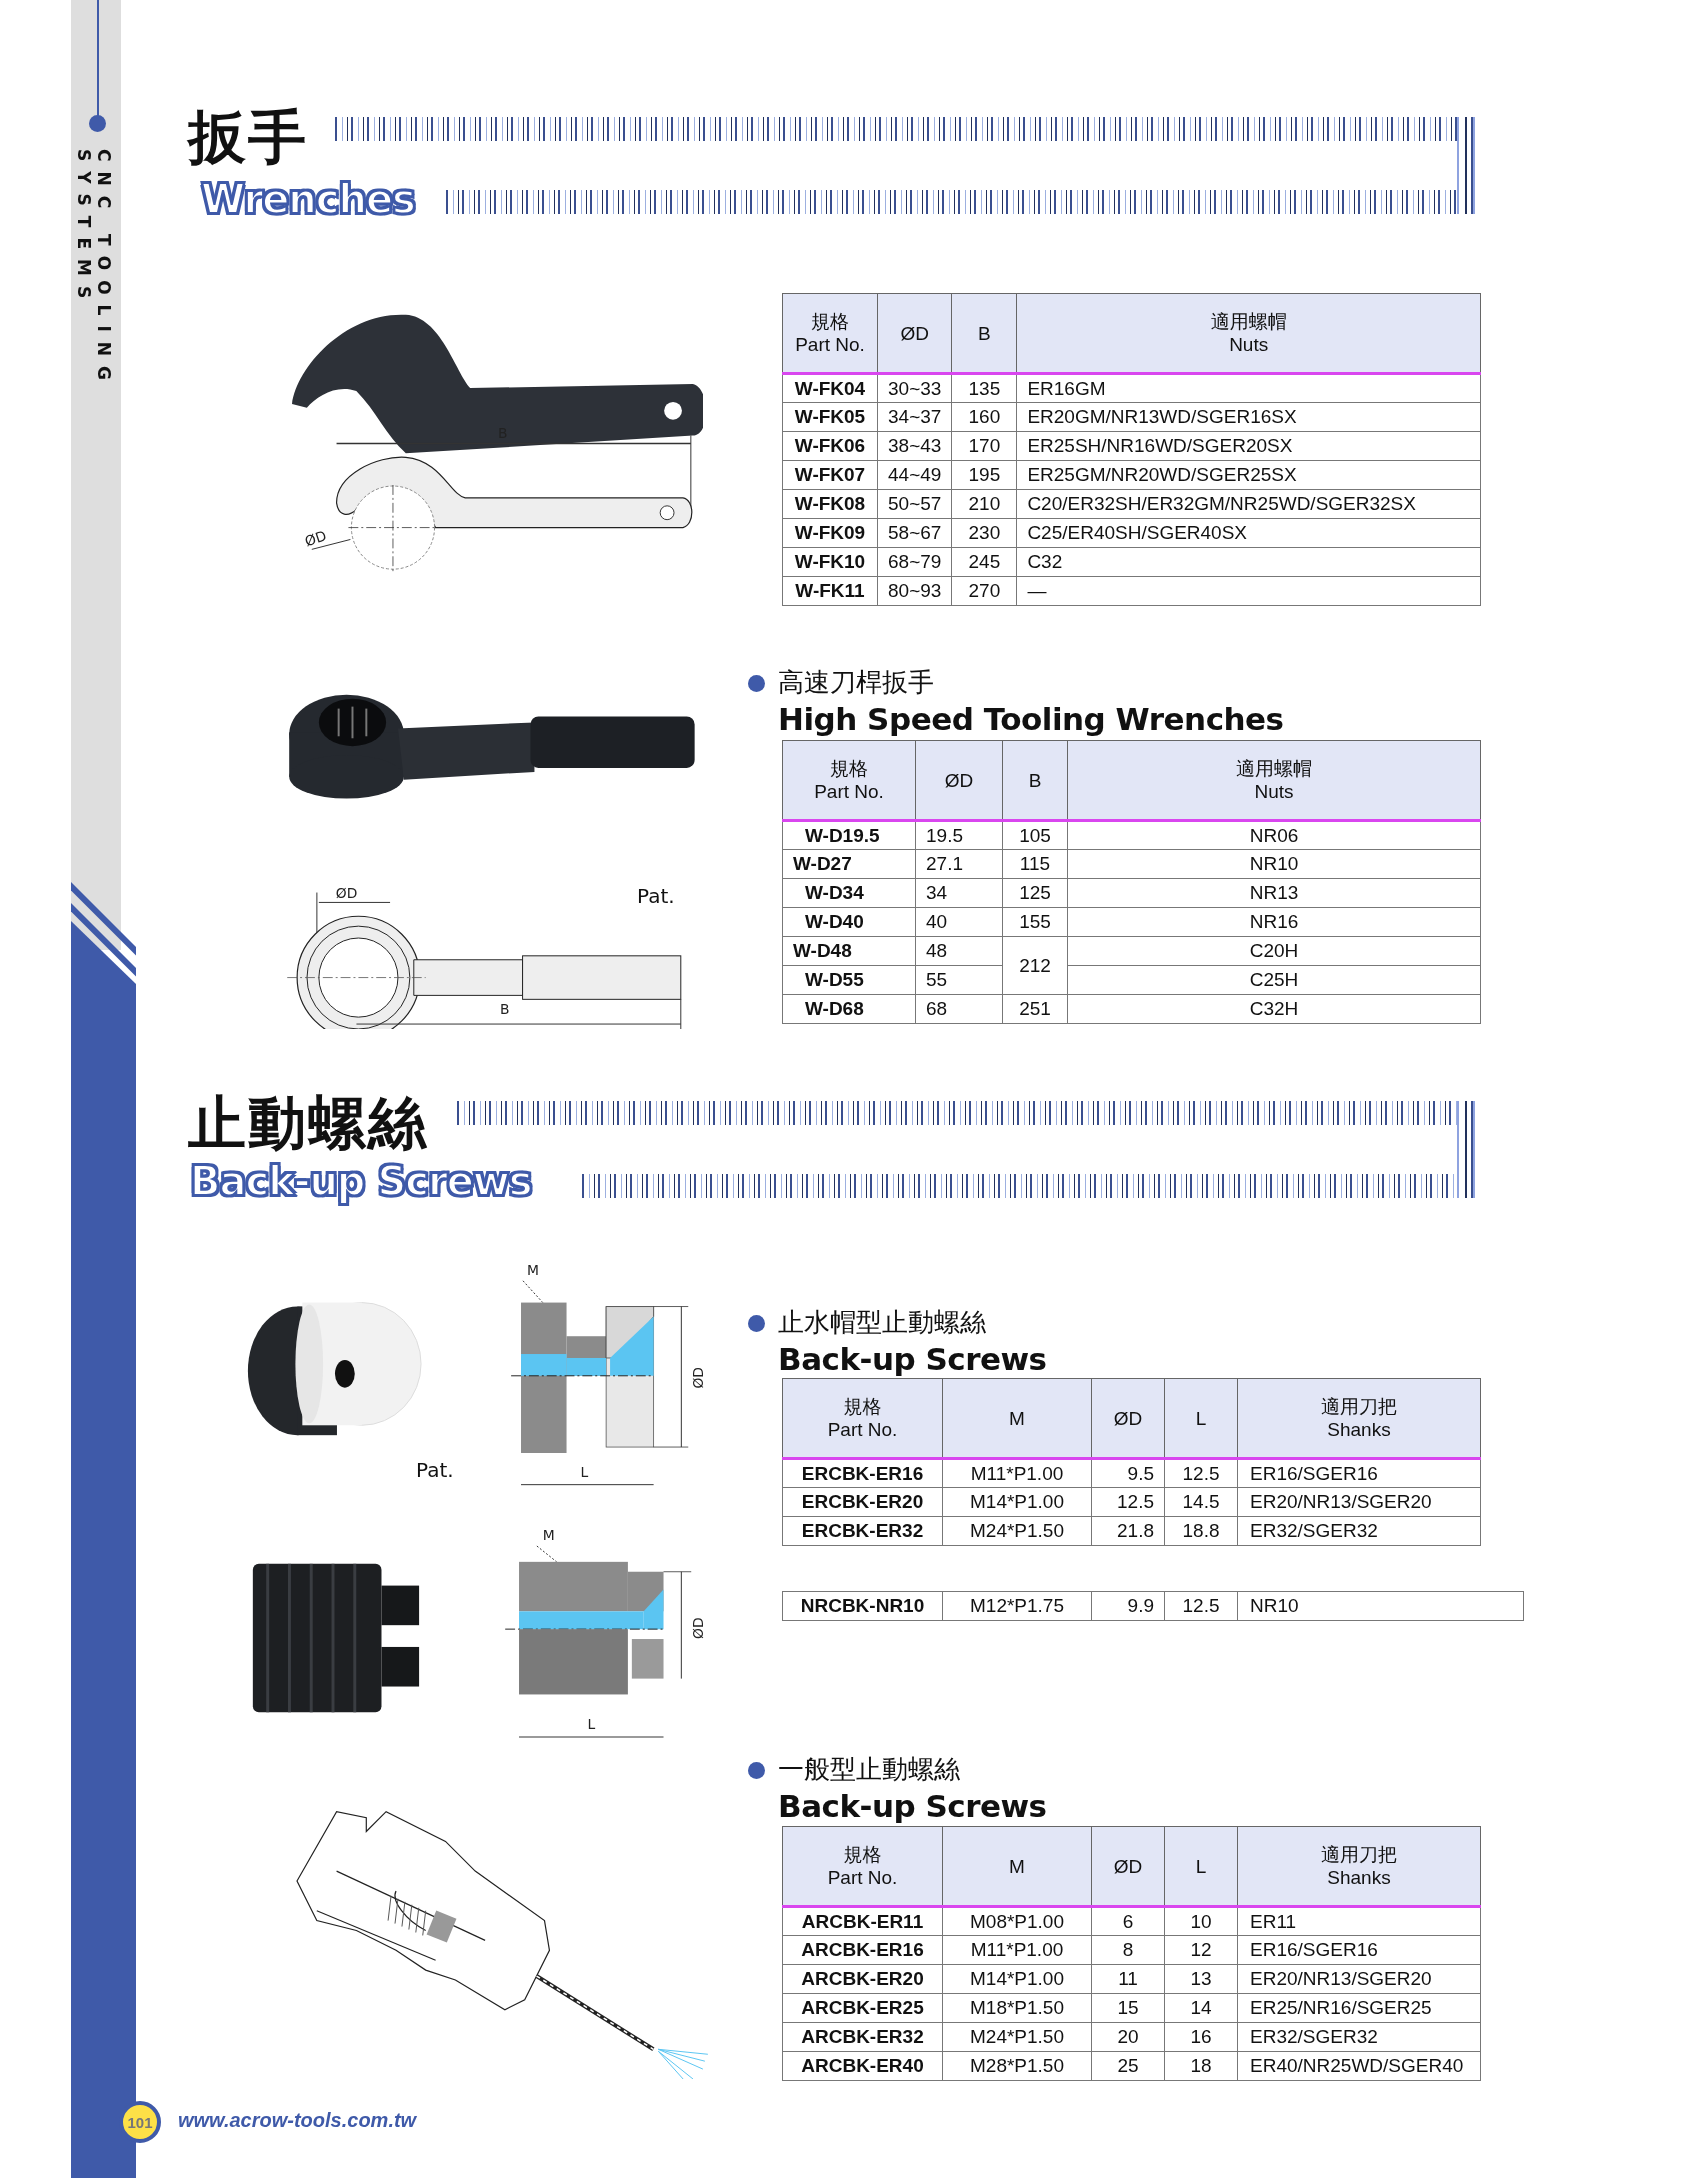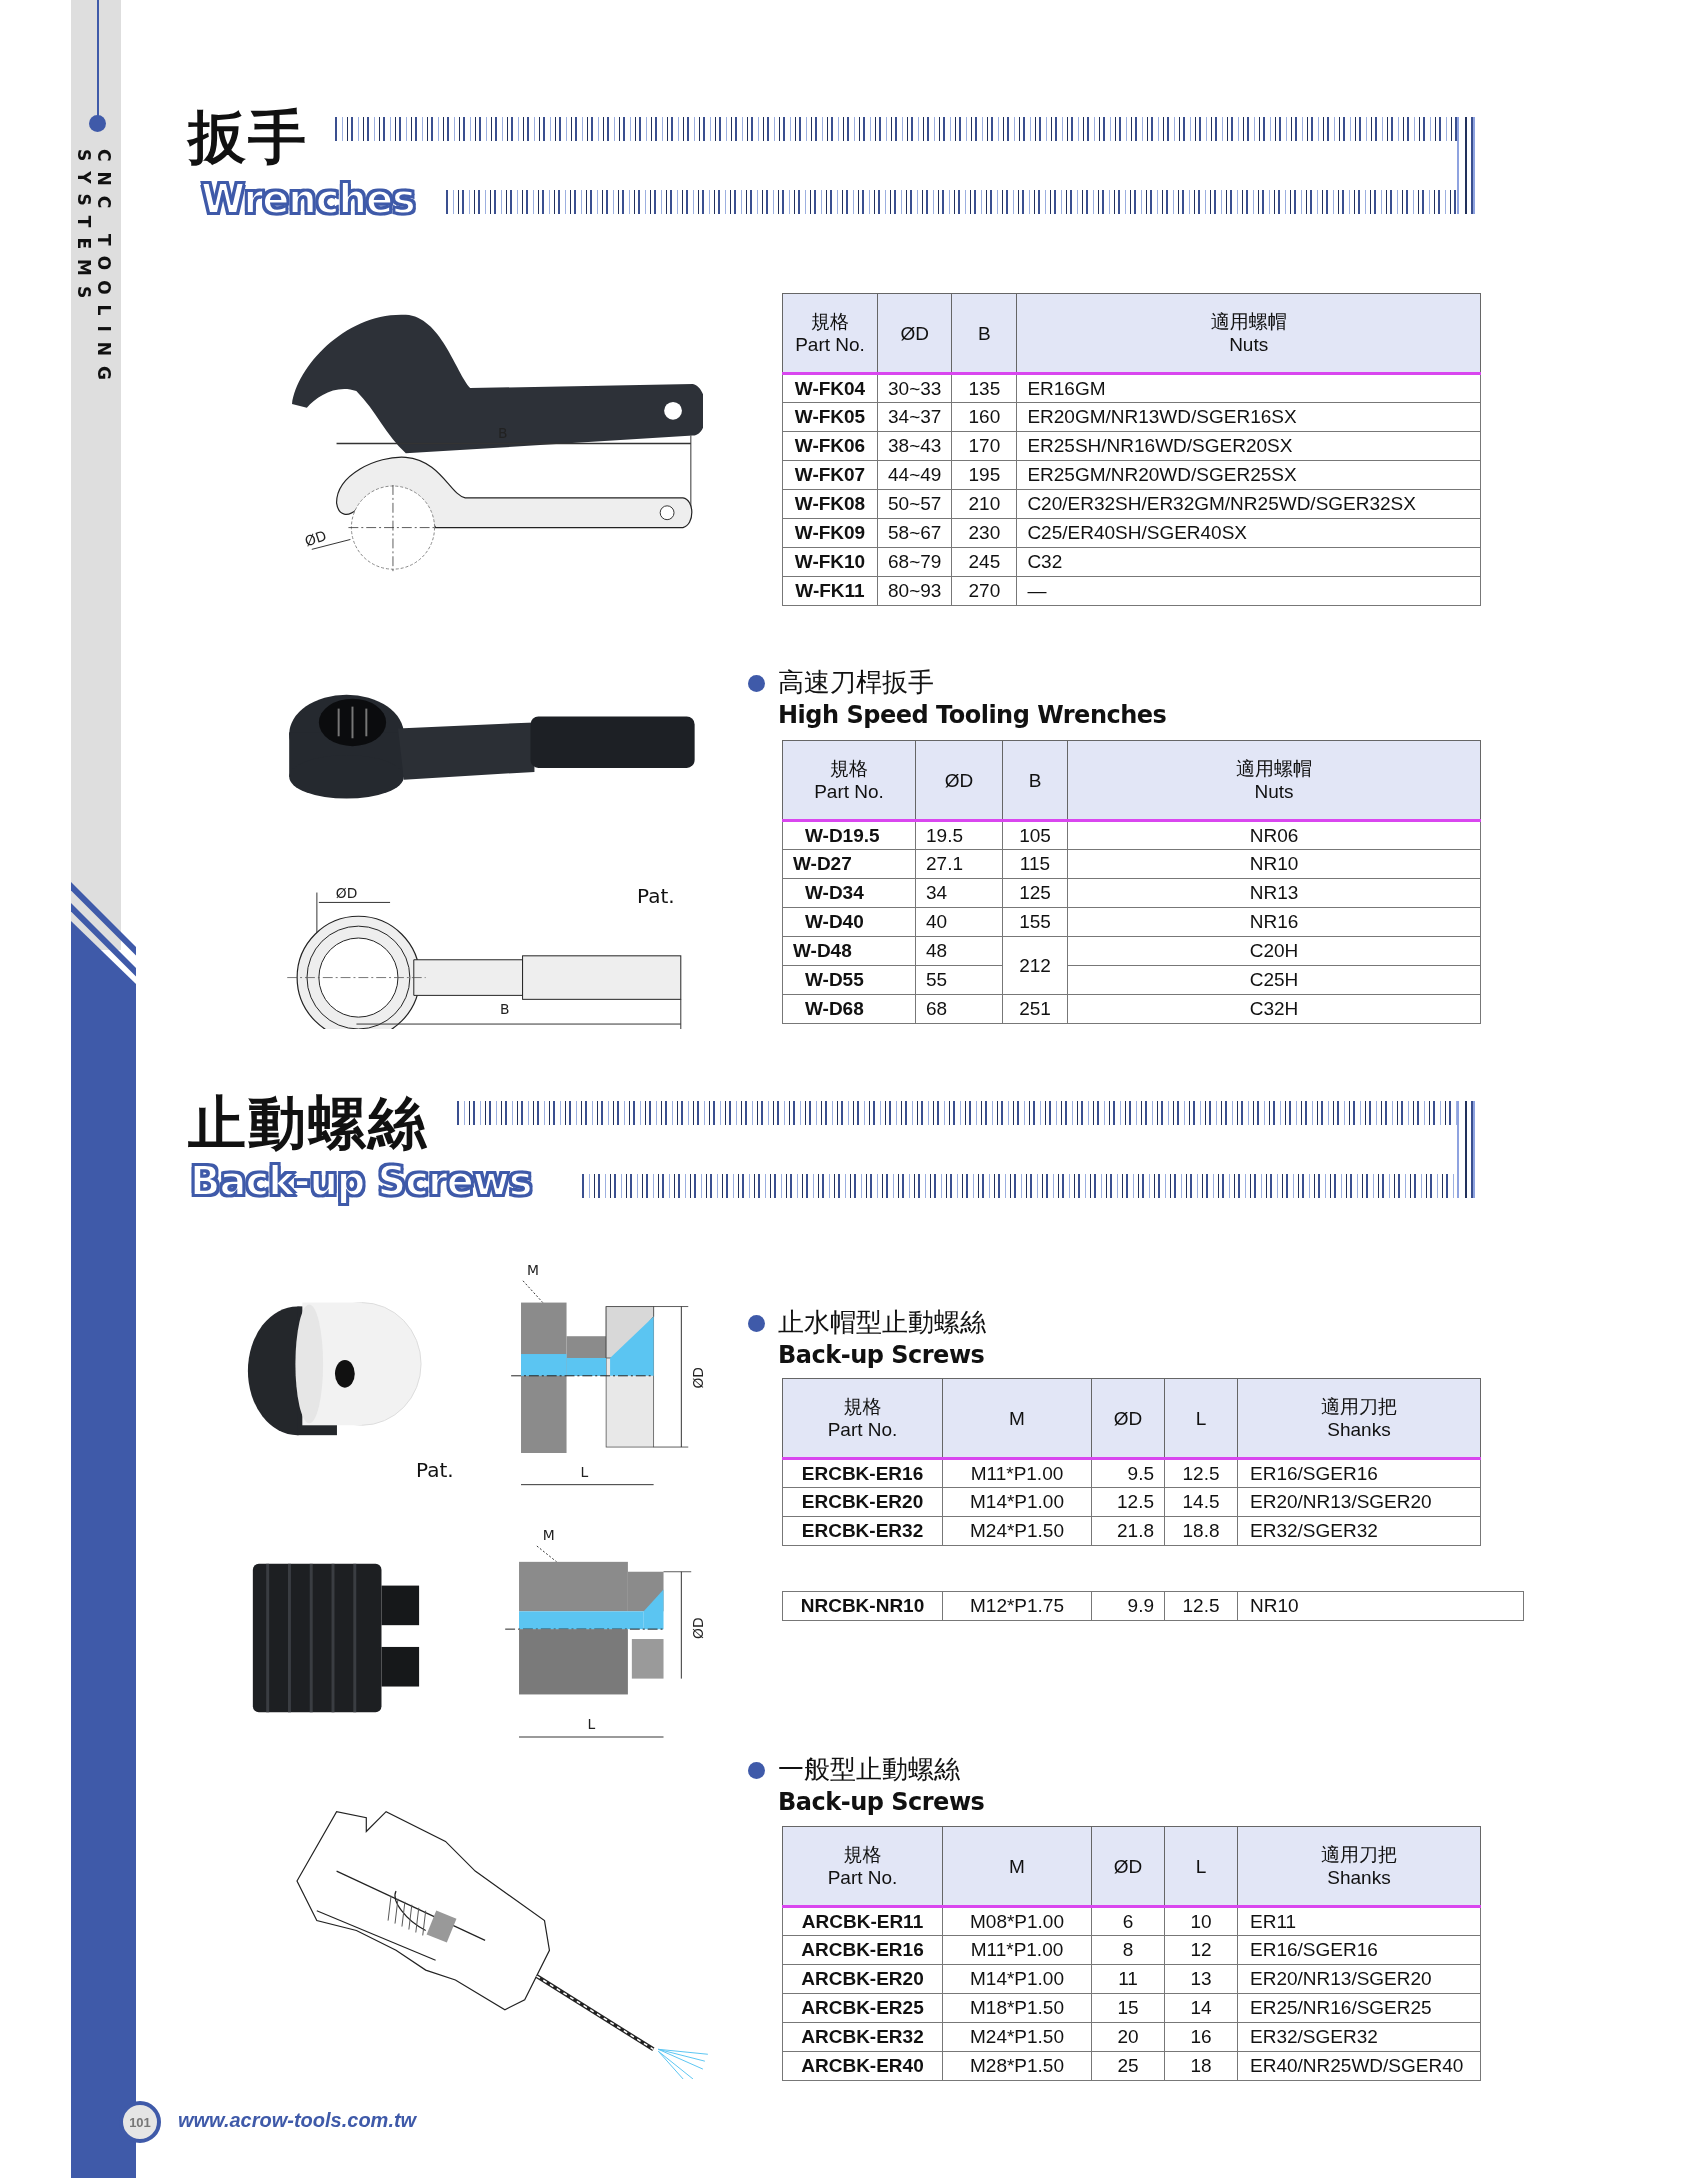--- a/index.html
+++ b/index.html
@@ -24,41 +24,41 @@
     -webkit-text-stroke: 2px #3f5aa9; text-shadow: 2px 2px 0 #3f5aa9, -2px -2px 0 #3f5aa9, 2px -2px 0 #3f5aa9, -2px 2px 0 #3f5aa9; }
   .barcode { position: absolute; height: 24px;
     background: repeating-linear-gradient(90deg, #3a4f8f 0 2px, #fff 2px 7px, #9db0e0 7px 8px, #fff 8px 12px, #22315c 12px 13px, #fff 13px 16px); }
   .barcode-end { position: absolute; width: 22px;
     background: repeating-linear-gradient(90deg, #8fa3e0 0 2px, #fff 2px 8px, #22315c 8px 10px, #fff 10px 14px, #3a4f8f 14px 16px); }
 
   
   .sub-title { position: absolute; }
   .sub-dot { position: absolute; left: 0; top: 10px; width: 17px; height: 17px; border-radius: 50%; background: #3f5aa9; }
   .sub-cn { position: absolute; left: 30px; top: 0; font-size: 26px; white-space: nowrap; color: #111; }
-  .sub-en { position: absolute; left: 30px; top: 36px; font-size: 24px; font-weight: bold; white-space: nowrap; color: #111; letter-spacing: -0.5px; }
+  .sub-en { position: absolute; left: 30px; top: 36px; font-size: 31px; font-weight: bold; white-space: nowrap; color: #111; letter-spacing: -0.5px; }
 
   
   table.spec { position: absolute; border-collapse: collapse; font-family: "Liberation Sans", sans-serif; font-size: 19px; color: #111; }
   table.spec th { background: #e2e6f6; font-weight: normal; border: 1.5px solid #666; line-height: 23px; padding: 0 4px; }
   table.spec td { border: 1.5px solid #777; height: 29px; padding: 0 10px; white-space: nowrap; }
   table.spec tr.first td { border-top: 3px solid #d946ef; }
   table.spec td.pn { font-weight: bold; text-align: center; }
   table.spec td.c { text-align: center; }
   table.spec td.r { text-align: right; }
   table.spec td.l { text-align: left; }
   table.spec td.lp { text-align: left; padding-left: 12px; }
 
   
   .fig { position: absolute; }
   .pat { position: absolute; font-size: 20px; color: #111; }
   .dim { font-family: "DejaVu Sans", sans-serif; font-size: 14px; fill: #222; }
 
   
   .page-num { position: absolute; left: 119px; top: 2101px; width: 42px; height: 42px; border-radius: 50%;
-    background: #e5e5e5; border: 4px solid #3f5aa9; color: #777; font-weight: bold; font-size: 13px;
+    background: #fde047; border: 4px solid #3f5aa9; color: #777; font-weight: bold; font-size: 15px;
     display: flex; align-items: center; justify-content: center; font-family: "Liberation Sans", sans-serif; }
   .url { position: absolute; left: 178px; top: 2109px; font-family: "Liberation Sans", sans-serif; font-style: italic; font-weight: bold; font-size: 20px; color: #3f5aa9; }
 </style>
 </head>
 <body>
 
 <div class="sidebar-gray"></div>
 <div class="sidebar-line"></div>
 <div class="sidebar-dot"></div>
 <div class="sidebar-text">CNC TOOLING SYSTEMS</div>

